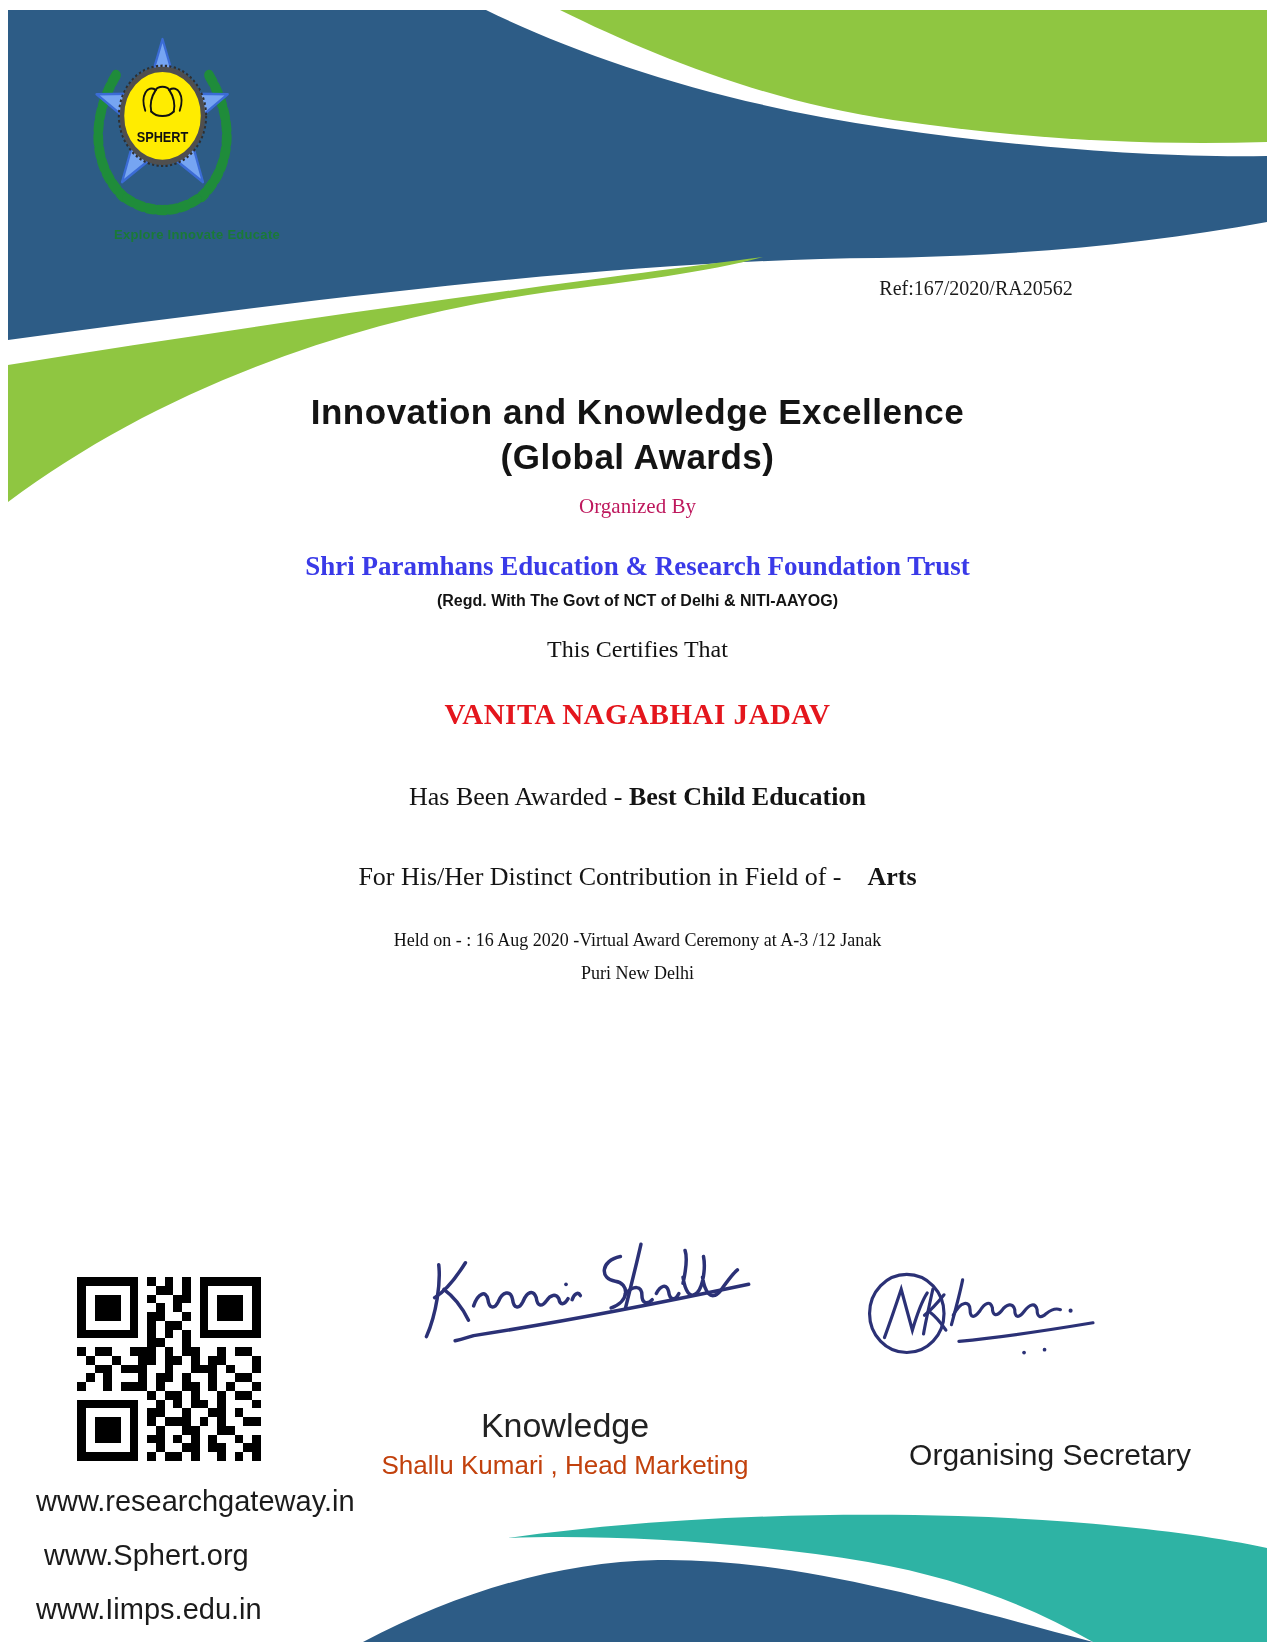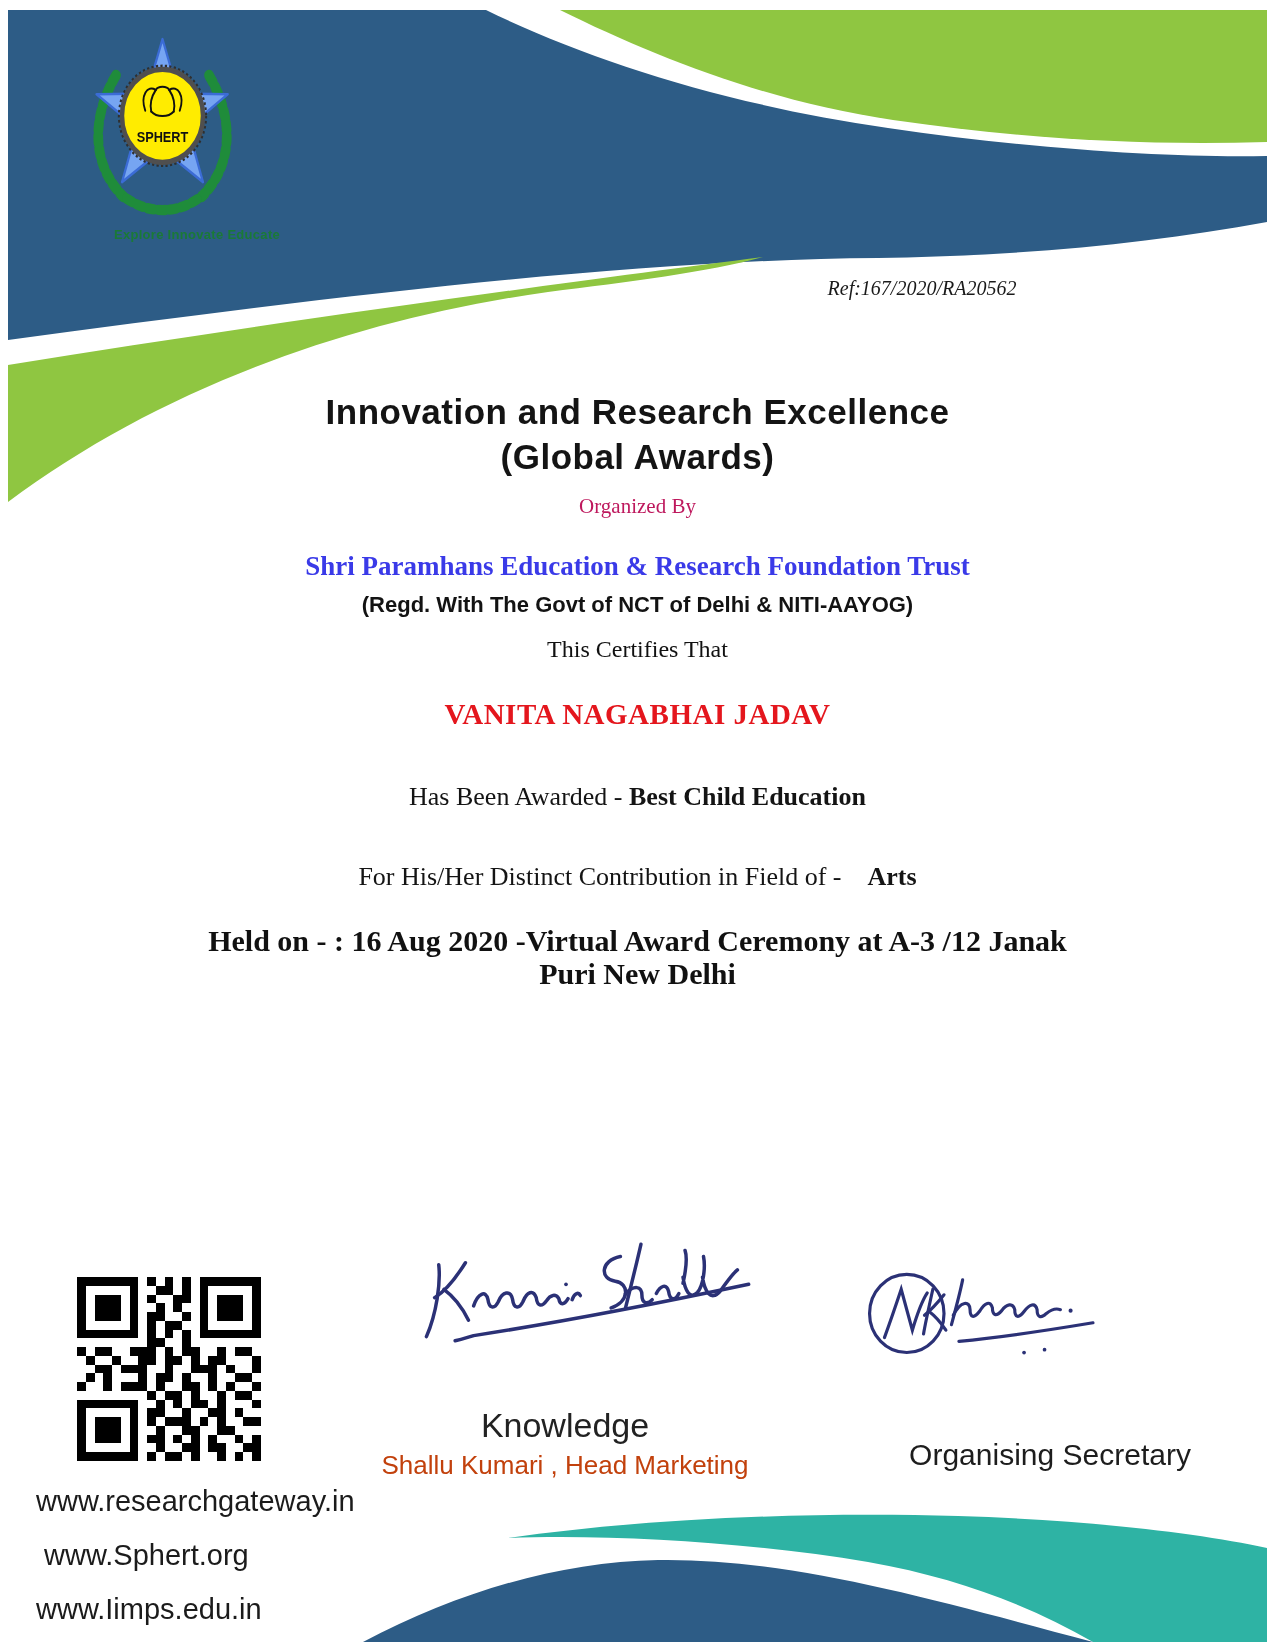--- a/index.html
+++ b/index.html
@@ -5,26 +5,26 @@
   html,body{margin:0;padding:0;background:#ffffff;}
   .page{position:relative;width:1275px;height:1650px;background:#ffffff;overflow:hidden;
         font-family:"Liberation Serif", serif;color:#111;}
   .abs{position:absolute;}
   .row{position:absolute;left:0;width:100%;text-align:center;}
   .serif{font-family:"Liberation Serif", serif;}
   .title{font-family:"Liberation Sans", sans-serif;font-size:35px;font-weight:600;
          letter-spacing:.5px;line-height:45px;color:#141414;}
   .organized{font-size:21px;color:#be185d;}
   .orgname{font-size:27px;font-weight:bold;color:#3a3ae8;}
-  .regd{font-family:"Liberation Sans", sans-serif;font-size:22px;font-weight:bold;color:#131313;text-align:center;}
+  .regd{font-family:"Liberation Sans", sans-serif;font-size:16px;font-weight:bold;color:#131313;text-align:center;}
   .certifies{font-size:24px;}
   .recipient{font-size:29px;font-weight:bold;color:#e4161d;letter-spacing:.5px;}
   .bodyline{font-size:26px;color:#141414;}
   .bold{font-weight:bold;}
-  .heldon{font-size:30px;font-weight:bold;line-height:33px;}
+  .heldon{font-size:18px;font-weight:normal;line-height:33px;}
   .gapleft{margin-left:26px;}
   .refno{font-size:20px;color:#1a1a1a;}
   .tagline{font-family:"Liberation Sans", sans-serif;font-size:13px;font-weight:bold;
            color:#1a7a36;letter-spacing:.3px;}
   .sigrole-left{font-family:"Liberation Sans", sans-serif;font-size:34px;color:#222;}
   .signame-left{font-family:"Liberation Sans", sans-serif;font-size:26px;color:#c2410c;}
   .sigrole-right{font-family:"Liberation Sans", sans-serif;font-size:30px;color:#1d1d1d;}
   .weblink{font-family:"Liberation Sans", sans-serif;font-size:29px;color:#1b1b1b;}
   #qr-grid{display:grid;grid-template-columns:repeat(21,1fr);grid-template-rows:repeat(21,1fr);
            width:184px;height:184px;background:#fff;}
@@ -54,24 +54,24 @@
     <g fill="none" stroke="#111" stroke-width="2.5" stroke-linecap="round">
       <path d="M87,96 C80,78 90,66 101,72 C95,80 93,89 95,97"></path>
       <path d="M133,96 C140,78 130,66 119,72 C125,80 127,89 125,97"></path>
       <path d="M95,97 C102,104 118,104 125,97"></path>
       <path d="M101,72 C104,67 116,67 119,72"></path>
     </g>
     <text x="110" y="132" text-anchor="middle" font-family="Liberation Sans, sans-serif" font-size="17" font-weight="bold" fill="#111">SPHERT</text>
   </svg>
   <div class="abs tagline" style="left:112px;top:227px;width:170px;text-align:center;">Explore Innovate Educate</div>
 
-  <div class="abs refno serif" style="left:802px;top:277px;width:240px;text-align:center;font-style:italic;">Ref:167/2020/RA20562</div>
+  <div class="abs refno serif" style="left:856px;top:277px;width:240px;text-align:center;">Ref:167/2020/RA20562</div>
 
   <div class="row title" style="top:389px;">
-    <div>Innovation and Research Excellence</div>
+    <div>Innovation and Knowledge Excellence</div>
     <div>(Global Awards)</div>
   </div>
 
   <div class="row organized serif" style="top:494px;">Organized By</div>
 
   <div class="row orgname serif" style="top:551px;">Shri Paramhans Education &amp; Research Foundation Trust</div>
 
   <div class="row regd" style="top:592px;">(Regd. With The Govt of NCT of Delhi &amp; NITI-AAYOG)</div>
 
   <div class="row certifies serif" style="top:636px;">This Certifies That</div>

